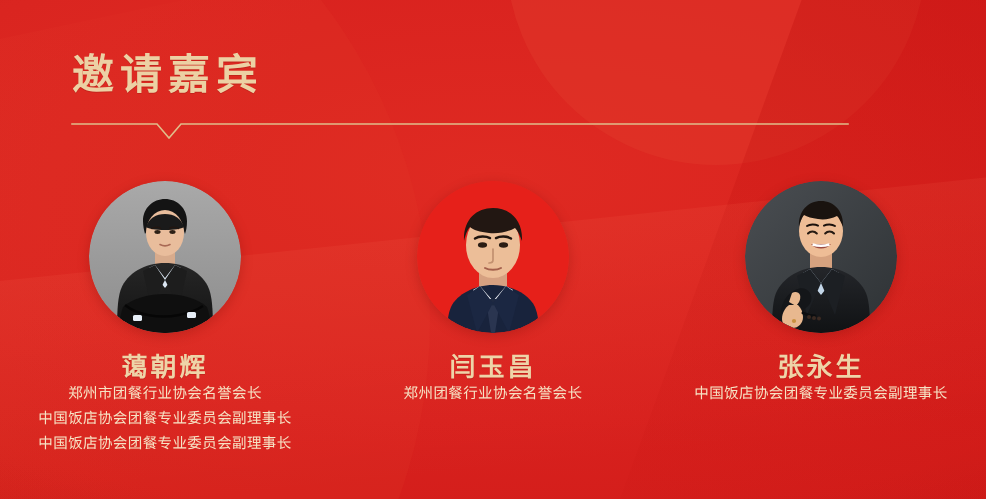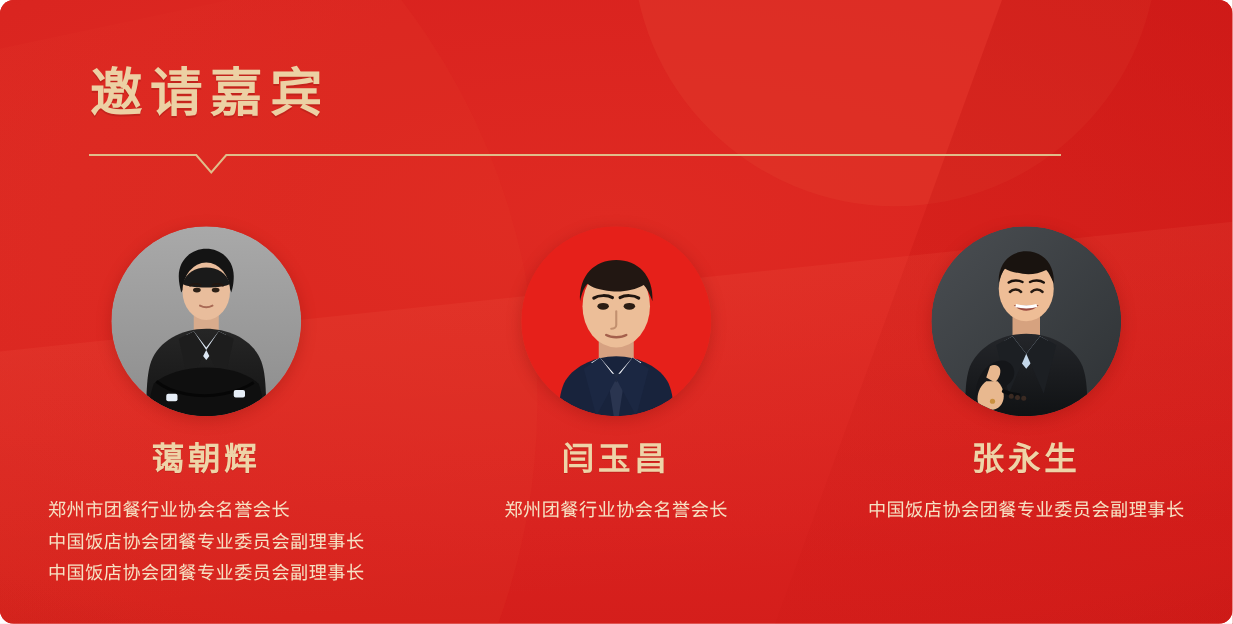--- a/index.html
+++ b/index.html
@@ -10,21 +10,20 @@
   }
   * { box-sizing: border-box; }
 
   .stage {
     position: relative;
     width: 986px;
     height: 499px;
     overflow: hidden;
     background: #d8211e;
     font-family: "Liberation Sans", "DejaVu Sans", sans-serif;
-    border-radius: 11px;
     -webkit-font-smoothing: antialiased;
   }
 
   
   .bg-layer { position: absolute; inset: 0; overflow: hidden; pointer-events: none; }
 
   .bg-base {
     position: absolute; inset: 0;
     background:
       radial-gradient(120% 90% at 50% 35%, #df2a22 0%, #d8211e 55%, #cf1a17 100%);
@@ -118,21 +117,21 @@
     display: flex;
     justify-content: center;
     align-items: flex-start;
   }
 
   .guest {
     width: 328px;
     display: flex;
     flex-direction: column;
     align-items: center;
-    text-align: left;
+    text-align: center;
   }
 
   .avatar {
     width: 152px;
     height: 152px;
     border-radius: 50%;
     overflow: hidden;
     position: relative;
     flex: none;
     box-shadow: 0 3px 12px rgba(110,10,8,.28);
@@ -143,21 +142,21 @@
     margin-top: 20px;
     font-size: 26px;
     font-weight: 700;
     letter-spacing: 3px;
     color: #eed4a8;
     line-height: 1.1;
     text-shadow: 0 1px 0 rgba(120,20,10,.25);
   }
 
   .guest-titles {
-    margin-top: 16px;
+    margin-top: 0;
     display: flex;
     flex-direction: column;
     gap: 3px;
   }
   .guest-title-line {
     font-size: 14.5px;
     line-height: 22px;
     letter-spacing: .4px;
     color: #f6e2c4;
     white-space: nowrap;

